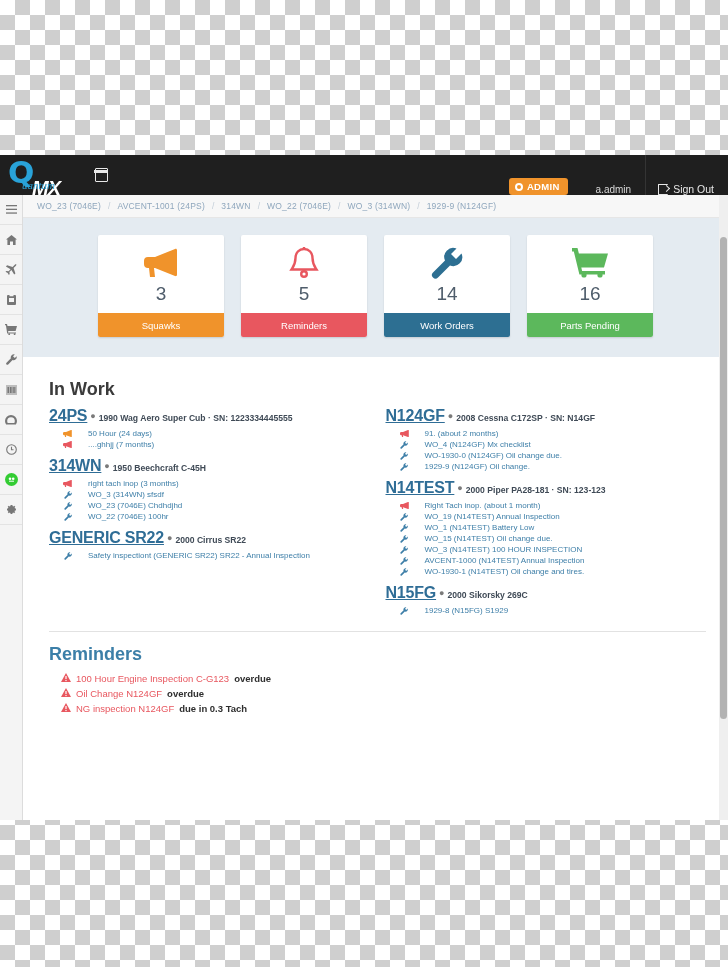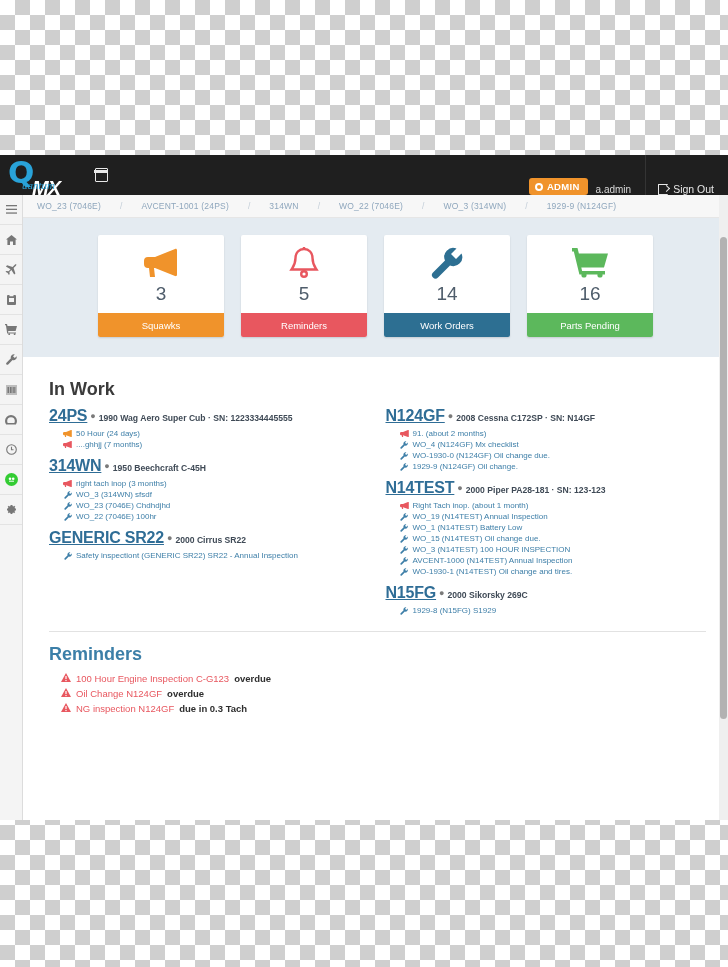--- a/index.html
+++ b/index.html
@@ -20,37 +20,37 @@
   .logo{width:78px;height:40px;position:relative;margin-left:6px;}
   .logo .q{position:absolute;left:2px;top:2px;font-size:31px;font-weight:bold;color:#29a3d9;font-family:"DejaVu Sans",sans-serif;line-height:31px;}
   .logo .mx{position:absolute;left:26px;top:22px;font-size:20px;font-weight:bold;color:#ffffff;font-style:italic;letter-spacing:-1px;}
   .logo .quantum{position:absolute;left:16px;top:24px;font-size:11px;color:#29a3d9;font-style:italic;font-family:"Liberation Serif",serif;}
   .cal-btn{width:34px;height:40px;display:flex;align-items:center;justify-content:center;}
   .cal-ico{width:11px;height:12px;border:1.6px solid #e8e8e8;border-radius:1px;position:relative;}
   .cal-ico:before{content:"";position:absolute;left:-1.6px;right:-1.6px;top:1px;height:3px;background:#e8e8e8;}
   .topright{position:absolute;right:0;top:0;height:40px;display:flex;align-items:flex-end;}
   .admin-badge{background:#f0932b;color:#fff;font-size:9.5px;font-weight:bold;padding:3px 8px 3px 6px;border-radius:3px;display:flex;align-items:center;gap:4px;letter-spacing:.3px;}
   .gear-sm{width:8px;height:8px;border-radius:50%;border:2px solid #fff;box-sizing:border-box;}
-  .uname{color:#d8d8d8;font-size:10px;margin-left:8px;}
+  .uname{color:#d8d8d8;font-size:10px;margin-left:28px;}
   .sep-v{width:1px;height:40px;background:#343434;margin-left:14px;}
   .signout{display:flex;align-items:center;gap:5px;color:#e8e8e8;font-size:10.5px;padding:0 14px 0 12px;}
   .out-ico{width:9px;height:9px;border:1.5px solid #e8e8e8;border-right:none;border-radius:1px;position:relative;}
   .out-ico:after{content:"";position:absolute;left:5px;top:1.5px;width:4px;height:4px;border-top:1.5px solid #e8e8e8;border-right:1.5px solid #e8e8e8;transform:rotate(45deg);}
 
   
   .wrap{display:flex;height:625px;}
   .sidebar{width:22px;background:#f4f4f4;border-right:1px solid #dcdcdc;flex:0 0 22px;}
   .sb-item{height:29px;display:flex;align-items:center;justify-content:center;border-bottom:1px solid #e3e3e3;color:#777;}
   .sb-item svg{display:block;}
   .sb-green{background:#33cc33;border-radius:50%;width:13px;height:13px;display:flex;align-items:center;justify-content:center;}
 
   .content{flex:1;position:relative;overflow:hidden;background:#fff;}
 
   
-  .crumbs{height:22px;background:#f7f7f7;border-bottom:1px solid #e6e6e6;display:flex;align-items:center;padding-left:14px;gap:12px;}
+  .crumbs{height:22px;background:#f7f7f7;border-bottom:1px solid #e6e6e6;display:flex;align-items:center;padding-left:14px;gap:0;}
   .crumb{font-size:8.5px;color:#8fa7bd;letter-spacing:.2px;}
   .crumb-sep{font-size:8.5px;color:#c3ced8;margin:0 7px;}
 
   
   .statzone{background:#e4ebf1;padding:17px 0 20px 0;}
   .stats{display:flex;justify-content:center;gap:17px;}
   .card{width:126px;background:#fff;border-radius:2px;box-shadow:0 1px 2px rgba(0,0,0,.13);overflow:hidden;}
   .card-top{height:78px;display:flex;flex-direction:column;align-items:center;justify-content:center;gap:3px;}
   .card-num{font-size:19px;color:#4f5d6b;font-weight:normal;line-height:19px;}
   .card-foot{height:24px;display:flex;align-items:center;justify-content:center;color:#fff;font-size:9.5px;}
@@ -60,21 +60,21 @@
   .mainbody{padding:22px 22px 0 26px;background:#fff;}
   h2.sec{font-size:18px;color:#3b3b3b;margin:0 0 8px 0;font-weight:bold;}
   h2.sec.blue{color:#3c7fa8;margin-top:0;}
   .cols{display:flex;gap:16px;}
   .col{flex:1;}
   .ac-head{margin:9px 0 3px 0;line-height:15px;}
   .ac-head:first-child{margin-top:0;}
   .tail{font-size:16px;font-weight:bold;color:#2f6d96;letter-spacing:-.2px;}
   .dot{color:#7a7a7a;font-size:9px;margin:0 3px;vertical-align:middle;}
   .desc{font-size:8.6px;color:#3f4a56;font-weight:bold;}
-  .row{display:flex;align-items:center;gap:4px;margin:0 0 2px 14px;font-size:8px;}
+  .row{display:flex;align-items:center;gap:16px;margin:0 0 2px 14px;font-size:8px;}
   .row a{color:#3e7fa8;text-decoration:none;}
   .row.sq a{color:#3e7fa8;}
   .ico-s{flex:0 0 9px;display:flex;align-items:center;justify-content:center;}
 
   .divider{height:1px;background:#e2e2e2;margin:14px 0 0 0;}
   .rem-row{display:flex;align-items:center;gap:5px;margin:0 0 4px 12px;font-size:9.5px;}
   .rem-link{color:#e8575f;text-decoration:none;}
   .rem-tail{color:#2e2e2e;font-weight:bold;}
   .warn{color:#e8575f;font-size:10px;line-height:10px;}
 

